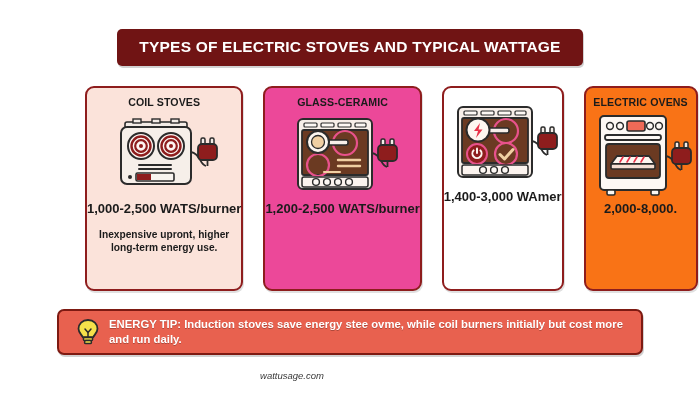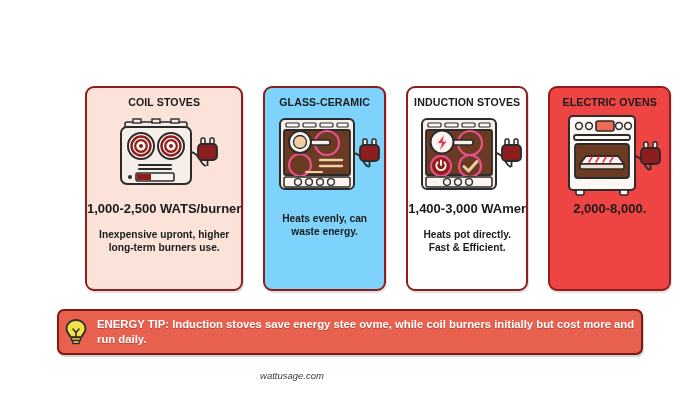--- a/index.html
+++ b/index.html
@@ -108,21 +108,21 @@
     left: 57px;
     top: 309px;
     width: 586px;
     height: 46px;
     box-sizing: border-box;
     background: #e8614f;
     border: 2px solid #7d1a12;
     border-radius: 7px;
     display: flex;
     align-items: center;
-    padding: 0 4px;
+    padding: 0 16px;
     box-shadow: 1px 2px 0 rgba(0,0,0,0.18);
   }
   .tip-text {
     color: #ffffff;
     font-size: 11.3px;
     font-weight: bold;
     line-height: 1.32;
     margin-left: 8px;
     text-shadow: 0 1px 0 rgba(0,0,0,0.25);
   }
@@ -139,20 +139,23 @@
     font-style: italic;
     color: #3a3a3a;
   }
   svg { display: block; }
 </style>
 </head>
 <body>
 
 <div id="infographic">
 
+  <div class="title-wrap">
+    <div class="title-bar">TYPES OF ELECTRIC STOVES AND TYPICAL WATTAGE</div>
+  </div>
 
   <div class="cards">
 
     <div class="card tint" style="background: rgb(251, 227, 218);">
       <div class="card-title">COIL STOVES</div>
       <div class="icon-box">
         <svg width="110" height="80" viewBox="0 0 110 80">
 
           <rect x="16" y="6" width="62" height="6" rx="2" fill="#f3ece7" stroke="#2b2b2b" stroke-width="1.6"></rect>
           <rect x="24" y="3" width="8" height="4" fill="#f3ece7" stroke="#2b2b2b" stroke-width="1.4"></rect>
@@ -180,24 +183,24 @@
 
           <path d="M82 36 C 92 38, 90 48, 97 50" fill="none" stroke="#2b2b2b" stroke-width="1.8"></path>
 
           <rect x="92" y="22" width="4" height="7" rx="1.5" fill="#f3ece7" stroke="#2b2b2b" stroke-width="1.5"></rect>
           <rect x="101" y="22" width="4" height="7" rx="1.5" fill="#f3ece7" stroke="#2b2b2b" stroke-width="1.5"></rect>
           <rect x="89" y="28" width="19" height="16" rx="4" fill="#8e1d1d" stroke="#2b2b2b" stroke-width="1.8"></rect>
           <path d="M98.5 44 L98.5 50" stroke="#2b2b2b" stroke-width="1.8"></path>
         </svg>
       </div>
       <div class="watt">1,000-2,500 WATS/burner</div>
-      <div class="desc">Inexpensive upront, higher long-term burners use.</div>
-    </div>
-
-    <div class="card plain" style="background: #7dd3fc;">
+      <div class="desc">Inexpensive upront, higher long-term energy use.</div>
+    </div>
+
+    <div class="card plain" style="background: #ec4899;">
       <div class="card-title">GLASS-CERAMIC</div>
       <div class="icon-box">
         <svg width="110" height="82" viewBox="0 0 110 82">
 
           <rect x="10" y="4" width="74" height="70" rx="5" fill="#f7efe9" stroke="#2b2b2b" stroke-width="2"></rect>
 
           <rect x="16" y="8" width="13" height="4" rx="1" fill="#fdf8f4" stroke="#2b2b2b" stroke-width="1.2"></rect>
           <rect x="33" y="8" width="13" height="4" rx="1" fill="#fdf8f4" stroke="#2b2b2b" stroke-width="1.2"></rect>
           <rect x="50" y="8" width="13" height="4" rx="1" fill="#fdf8f4" stroke="#2b2b2b" stroke-width="1.2"></rect>
           <rect x="67" y="8" width="11" height="4" rx="1" fill="#fdf8f4" stroke="#2b2b2b" stroke-width="1.2"></rect>
@@ -223,25 +226,24 @@
           <circle cx="61" cy="67" r="3.4" fill="#fdf8f4" stroke="#2b2b2b" stroke-width="1.4"></circle>
 
           <path d="M84 38 C 94 40, 92 50, 99 52" fill="none" stroke="#2b2b2b" stroke-width="1.8"></path>
 
           <rect x="93" y="24" width="4" height="7" rx="1.5" fill="#f3ece7" stroke="#2b2b2b" stroke-width="1.5"></rect>
           <rect x="102" y="24" width="4" height="7" rx="1.5" fill="#f3ece7" stroke="#2b2b2b" stroke-width="1.5"></rect>
           <rect x="90" y="30" width="19" height="16" rx="4" fill="#8e1d1d" stroke="#2b2b2b" stroke-width="1.8"></rect>
           <path d="M99.5 46 L99.5 52" stroke="#2b2b2b" stroke-width="1.8"></path>
         </svg>
       </div>
-      <div class="desc">Heats evenly, can waste energy.</div>
+      <div class="watt">1,200-2,500 WATS/burner</div>
     </div>
 
     <div class="card plain" style="background: rgb(255, 255, 255);">
-      <div class="card-title">INDUCTION STOVES</div>
       <div class="icon-box">
         <svg width="110" height="82" viewBox="0 0 110 82">
           <rect x="10" y="4" width="74" height="70" rx="5" fill="#f7efe9" stroke="#2b2b2b" stroke-width="2"></rect>
           <rect x="16" y="8" width="13" height="4" rx="1" fill="#fdf8f4" stroke="#2b2b2b" stroke-width="1.2"></rect>
           <rect x="33" y="8" width="13" height="4" rx="1" fill="#fdf8f4" stroke="#2b2b2b" stroke-width="1.2"></rect>
           <rect x="50" y="8" width="13" height="4" rx="1" fill="#fdf8f4" stroke="#2b2b2b" stroke-width="1.2"></rect>
           <rect x="67" y="8" width="11" height="4" rx="1" fill="#fdf8f4" stroke="#2b2b2b" stroke-width="1.2"></rect>
 
           <rect x="14" y="15" width="66" height="45" rx="2" fill="#6b3a22" stroke="#2b2b2b" stroke-width="1.8"></rect>
 
@@ -265,24 +267,23 @@
           <circle cx="57" cy="67" r="3.4" fill="#fdf8f4" stroke="#2b2b2b" stroke-width="1.4"></circle>
 
           <path d="M84 38 C 94 40, 92 50, 99 52" fill="none" stroke="#2b2b2b" stroke-width="1.8"></path>
           <rect x="93" y="24" width="4" height="7" rx="1.5" fill="#f3ece7" stroke="#2b2b2b" stroke-width="1.5"></rect>
           <rect x="102" y="24" width="4" height="7" rx="1.5" fill="#f3ece7" stroke="#2b2b2b" stroke-width="1.5"></rect>
           <rect x="90" y="30" width="19" height="16" rx="4" fill="#8e1d1d" stroke="#2b2b2b" stroke-width="1.8"></rect>
           <path d="M99.5 46 L99.5 52" stroke="#2b2b2b" stroke-width="1.8"></path>
         </svg>
       </div>
       <div class="watt">1,400-3,000 WAmer</div>
-      <div class="desc">Heats pot directly. Fast &amp; Efficient.</div>
-    </div>
-
-    <div class="card tint" style="background: #ef4444;">
+    </div>
+
+    <div class="card tint" style="background: #f97316;">
       <div class="card-title">ELECTRIC OVENS</div>
       <div class="icon-box">
         <svg width="110" height="88" viewBox="0 0 110 88">
 
           <rect x="14" y="4" width="66" height="74" rx="4" fill="#fdf8f4" stroke="#2b2b2b" stroke-width="2"></rect>
 
           <circle cx="24" cy="14" r="3.4" fill="#fdf8f4" stroke="#2b2b2b" stroke-width="1.5"></circle>
           <circle cx="34" cy="14" r="3.4" fill="#fdf8f4" stroke="#2b2b2b" stroke-width="1.5"></circle>
           <rect x="41" y="9" width="18" height="10" rx="2" fill="#ef6a57" stroke="#2b2b2b" stroke-width="1.6"></rect>
           <circle cx="64" cy="14" r="3.4" fill="#fdf8f4" stroke="#2b2b2b" stroke-width="1.5"></circle>

